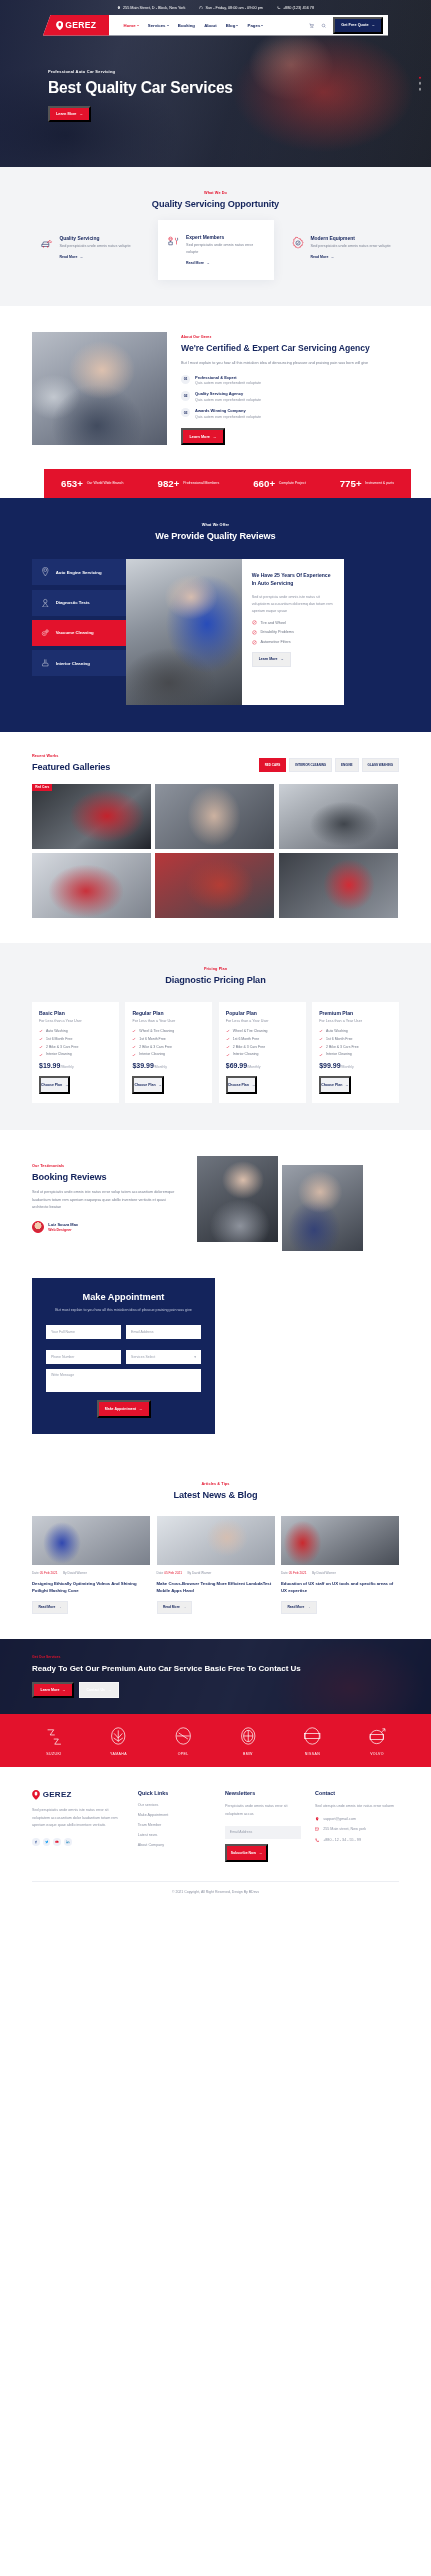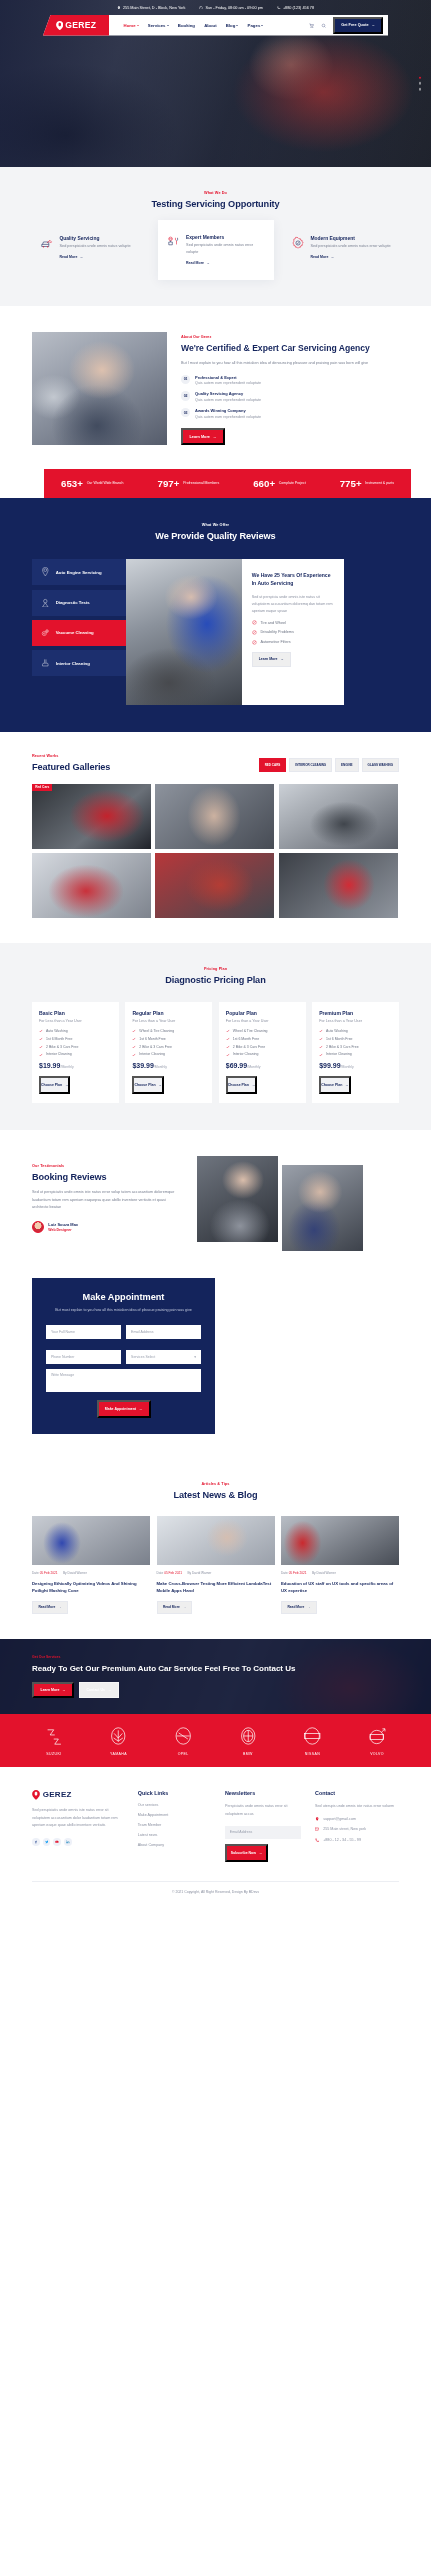--- a/index.html
+++ b/index.html
@@ -340,31 +340,39 @@
               </svg>
           </span>
           <button class="quote-btn">
             <span>Get Free Quote</span>
             <span>→</span>
           </button>
         </div>
       </div>
     </div>
 
+    <div class="hero-content container">
+      <div class="hero-sub">Professional Auto Car Servicing</div>
+      <h1 class="hero-title">Best Quality Car Services</h1>
+      <button class="hero-btn">
+        <span>Learn More</span>
+        <span>→</span>
+      </button>
+    </div>
     <div class="hero-dots">
       <i class="on"></i>
       <i></i>
       <i></i>
     </div>
   </section>
 
   <section class="whatwedo">
     <div class="container">
       <div class="sec-label">What We Do</div>
-      <h2 class="sec-title">Testing Servicing Opportunity</h2>
+      <h2 class="sec-title">Quality Servicing Opportunity</h2>
       <div class="svc-row">
 
         <div class="svc-card">
           <span class="svc-ico">
             <svg viewBox="0 0 40 40" fill="none" stroke="#14245c" stroke-width="1.6">
                 <path d="M5 24h20v6H5z"></path>
                 <path d="M7 24l3-7h13l3 7"></path>
                 <circle cx="10" cy="31" r="2" fill="#e3122c" stroke="none"></circle>
                 <circle cx="22" cy="31" r="2" fill="#e3122c" stroke="none"></circle>
                 <path d="M28 12l5 5-3 3-5-5z" stroke="#e3122c"></path>
@@ -466,21 +474,21 @@
   </section>
 
   <section class="counters-outer">
     <div class="container">
       <div class="counters">
         <div class="cnt">
           <span class="cnt-n">653+</span>
           <span class="cnt-l">Our World Wide Branch</span>
         </div>
         <div class="cnt">
-          <span class="cnt-n">797+</span>
+          <span class="cnt-n">982+</span>
           <span class="cnt-l">Profressional Members</span>
         </div>
         <div class="cnt">
           <span class="cnt-n">660+</span>
           <span class="cnt-l">Complate Project</span>
         </div>
         <div class="cnt">
           <span class="cnt-n">775+</span>
           <span class="cnt-l">Instrument &amp; parts</span>
         </div>
@@ -834,21 +842,21 @@
 
       </div>
     </div>
   </section>
 
   <section class="cta">
     <div class="cta-bg"></div>
     <div class="cta-ov"></div>
     <div class="cta-in">
       <div class="cta-label">Get Our Services</div>
-      <h2 class="cta-title">Ready To Get Our Premium Auto Car Service Feel Free To Contact Us</h2>
+      <h2 class="cta-title">Ready To Get Our Premium Auto Car Service Basic Free To Contact Us</h2>
       <div class="cta-btns">
         <button class="cta-b1">
             <span>Learn More</span>
             <span>→</span>
           </button>
         <button class="cta-b2">
             <span>Contact Us</span>
             <span>→</span>
           </button>
       </div>

